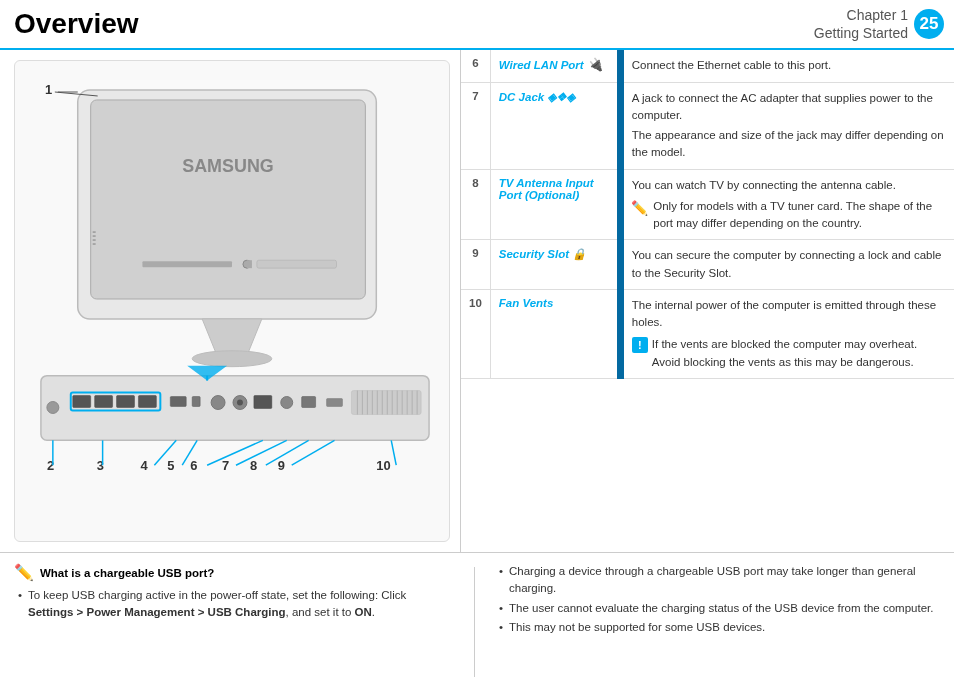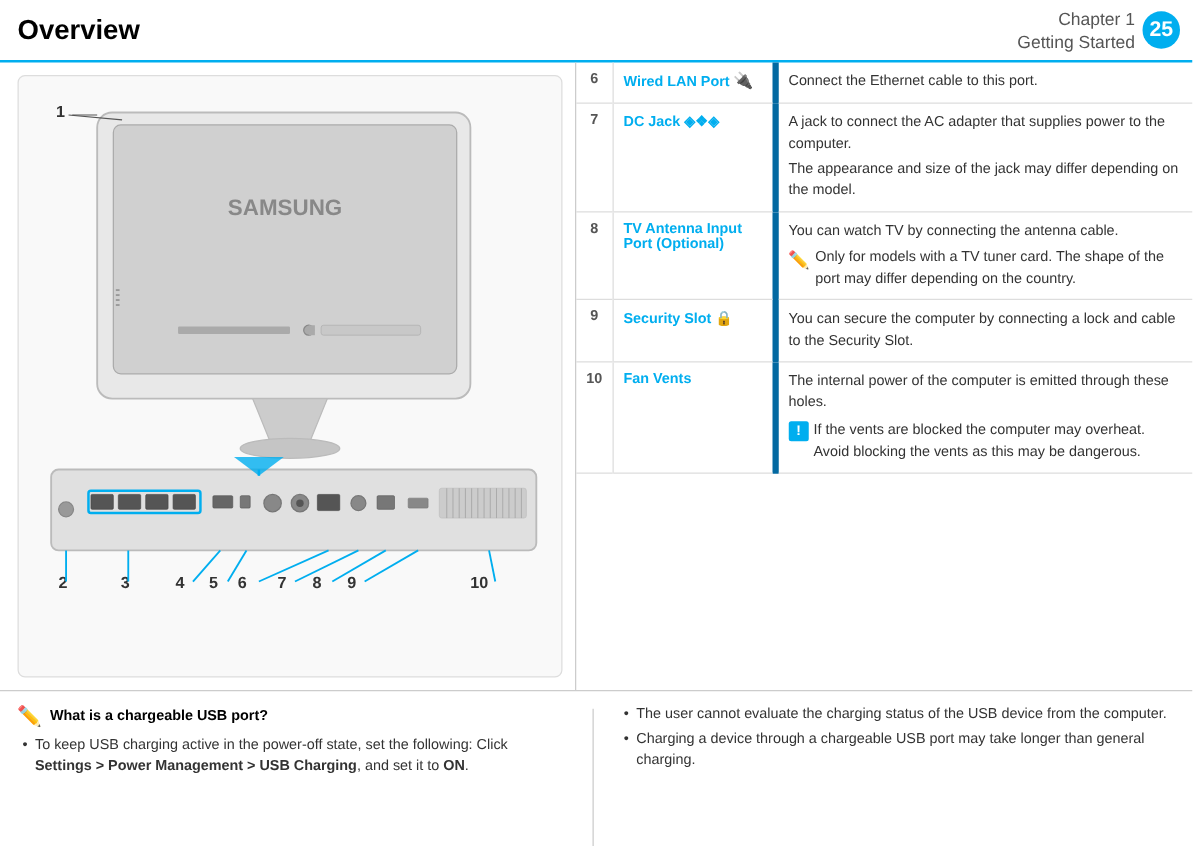--- a/index.html
+++ b/index.html
@@ -15,21 +15,21 @@
     
     .header {
       display: flex;
       align-items: center;
       justify-content: space-between;
       border-bottom: 2px solid #00aeef;
       padding: 6px 10px 6px 14px;
       background: #fff;
     }
     .header-title {
-      font-size: 22px;
+      font-size: 28px;
       font-weight: bold;
       color: #000;
     }
     .header-right {
       display: flex;
       align-items: center;
       gap: 6px;
     }
     .header-chapter-text {
       text-align: right;
@@ -99,21 +99,22 @@
       color: #555;
       font-weight: bold;
       width: 22px;
       text-align: center;
       border-right: 1px solid #ddd;
     }
     .spec-name {
       color: #00aeef;
       font-weight: bold;
       width: 130px;
-      border-right: 5px solid #0369a1;
+      border-right: 7px solid #0369a1;
+      font-style: italic;
     }
     .spec-desc {
       color: #333;
       line-height: 1.5;
       border-radius: 13px;
     }
     .note-box {
       background: #fff;
       border: none;
       display: flex;
@@ -389,17 +390,18 @@
       <span class="note-title-icon">✏️</span>
       <strong>What is a chargeable USB port?</strong>
     </div>
     <ul class="bullet-list">
       <li>To keep USB charging active in the power-off state, set the following: Click <strong>Settings &gt; Power Management &gt; USB Charging</strong>, and set it to <strong>ON</strong>.</li>
     </ul>
   </div>
   <div class="divider-v"></div>
   <div class="bottom-right">
     <ul class="bullet-list">
+      <li>Charging a device through a chargeable USB port may take longer than general charging.</li>
       <li>The user cannot evaluate the charging status of the USB device from the computer.</li>
-      <li>Charging a device through a chargeable USB port may take longer than general charging.</li>
+      <li>This may not be supported for some USB devices.</li>
     </ul>
   </div>
 </div>
 
 </body></html>

